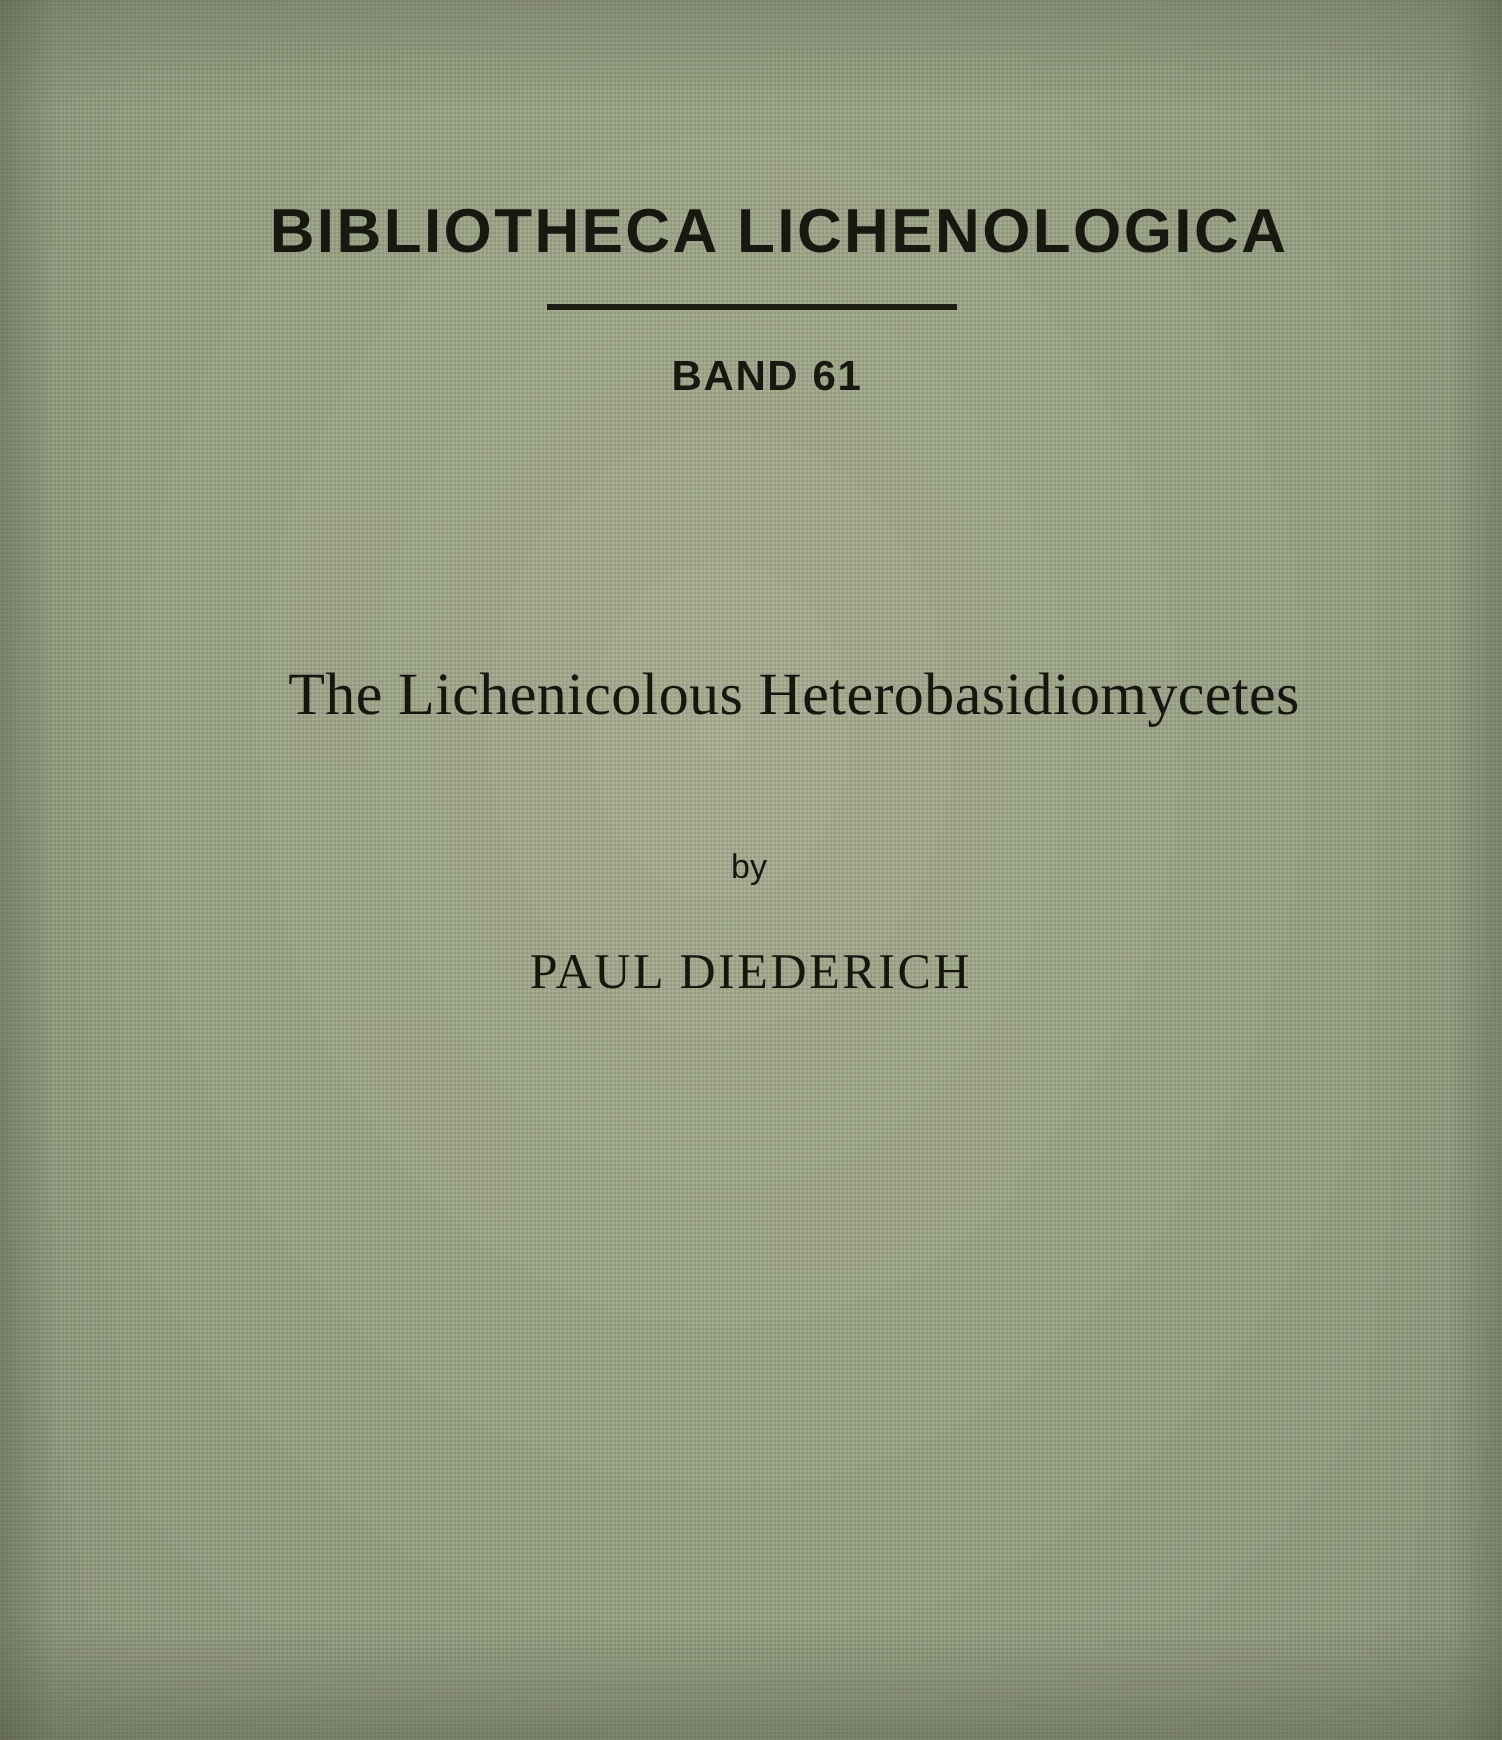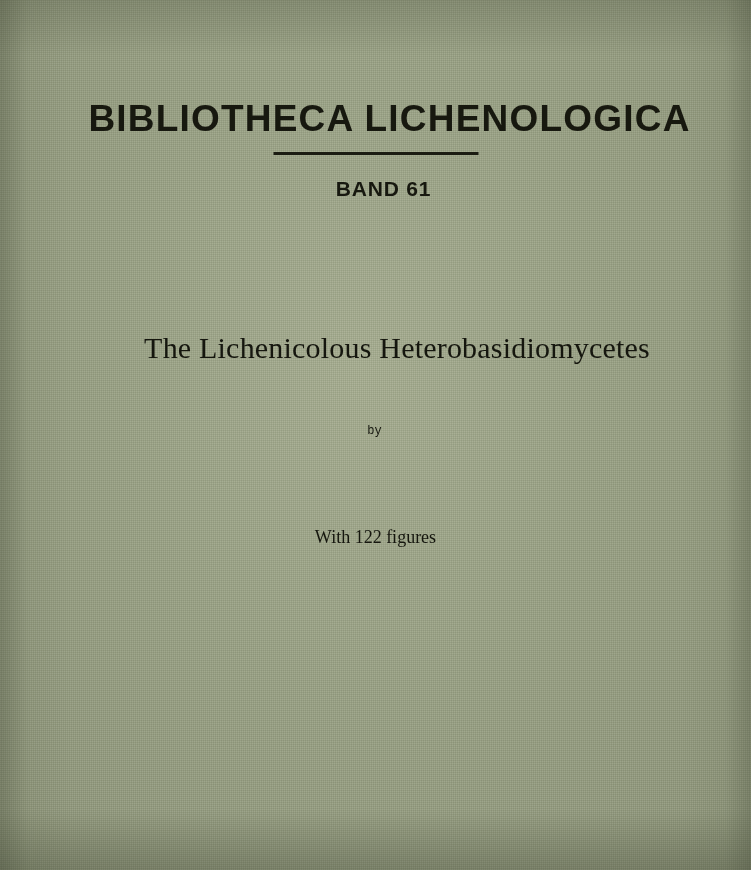--- a/index.html
+++ b/index.html
@@ -54,21 +54,21 @@
     text-align: center;
     color: #14150f;
   }
   .series-title {
     position: absolute;
     top: 98px;
     left: 0;
     right: 0;
     font-family: "Liberation Sans", sans-serif;
     font-weight: bold;
-    font-size: 37px;
+    font-size: 31px;
     letter-spacing: 1.2px;
     color: #17180f;
     margin-left: 28px;
   }
   .rule {
     position: absolute;
     top: 152px;
     left: 50%;
     transform: translateX(-50%);
     width: 205px;
@@ -96,22 +96,22 @@
     font-size: 30px;
     letter-spacing: 0.2px;
     color: #15160e;
     padding-left: 43px;
   }
   .by {
     position: absolute;
     top: 424px;
     left: 0;
     right: 2px;
-    font-family: Liberation Mono, monospace;
-    font-size: 12px;
+    font-family: Liberation Sans, sans-serif;
+    font-size: 17px;
     color: #15160e;
   }
   .author {
     position: absolute;
     top: 473px;
     left: 0;
     right: 0;
     font-family: "Liberation Serif", serif;
     font-size: 25px;
     letter-spacing: 1.3px;
@@ -136,17 +136,17 @@
     <div class="series-title">BIBLIOTHECA LICHENOLOGICA</div>
 
     <div class="rule"></div>
 
     <div class="band">BAND 61</div>
 
     <div class="main-title">The Lichenicolous Heterobasidiomycetes</div>
 
     <div class="by">by</div>
 
+    <div class="author">PAUL DIEDERICH</div>
 
-    <div class="figures">With 122 figures</div>
 
   </div>
 </div>
 
 </body></html>

